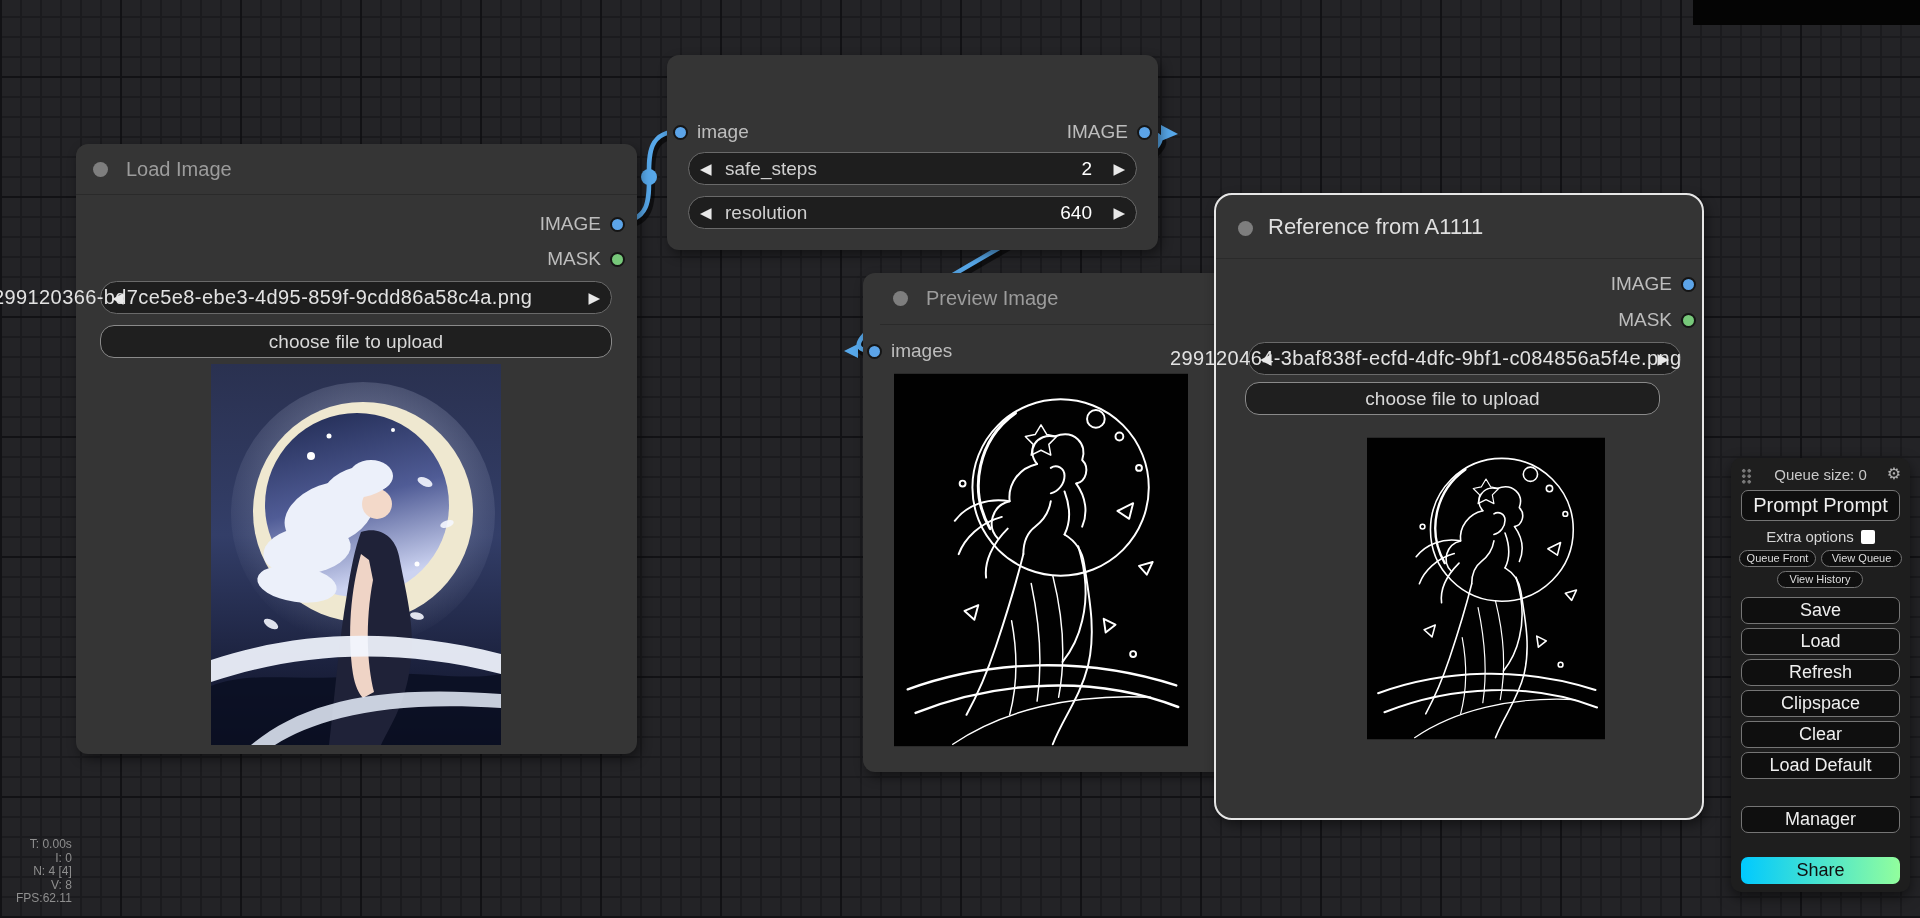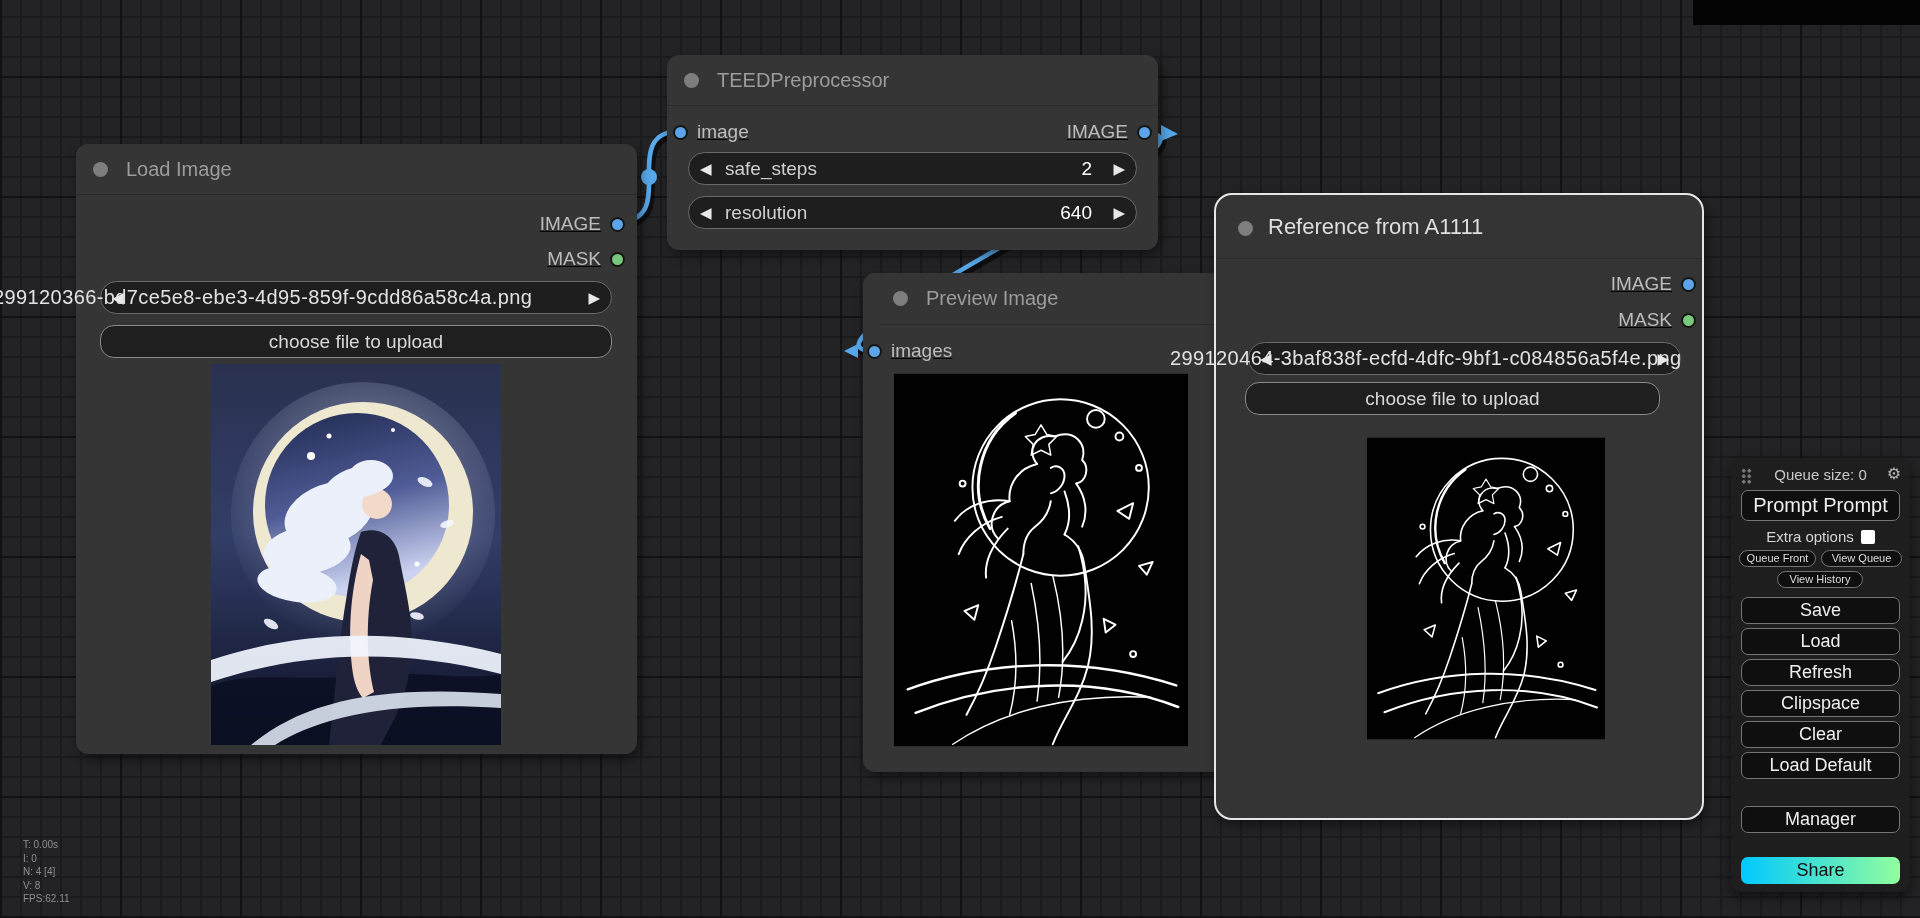--- a/index.html
+++ b/index.html
@@ -11,21 +11,21 @@
       repeating-linear-gradient(0deg,#121215 0 2px,transparent 2px 120px),
       repeating-linear-gradient(90deg,#121215 0 2px,transparent 2px 120px),
       repeating-linear-gradient(0deg,#1b1b1e 0 2px,transparent 2px 20px),
       repeating-linear-gradient(90deg,#1b1b1e 0 2px,transparent 2px 20px);
   }
   .node{position:absolute;background:#353535;border-radius:12px;
     box-shadow:3px 5px 12px rgba(0,0,0,.45);}
   .node-header{position:relative;border-bottom:1px solid #2a2a2a;}
   .collapse-dot{position:absolute;width:15px;height:15px;border-radius:50%;background:#7e7e7e;}
   .node-title{position:absolute;color:#9c9c9c;font-size:20px;white-space:nowrap;}
-  .slot{position:absolute;display:flex;align-items:center;gap:9px;height:28px;text-decoration:underline;}
+  .slot{position:absolute;display:flex;align-items:center;gap:9px;height:28px;}
   .slot-label{color:#bdbdbd;font-size:19px;white-space:nowrap;}
   .dot{width:15px;height:15px;border-radius:50%;border:2px solid #151515;box-sizing:border-box;flex:0 0 auto;}
   .dot.blue{background:#5ca4e8;}
   .dot.green{background:#77c87a;}
   .widget{position:absolute;height:33px;background:#1e1e1e;border:1px solid #6a6a6a;
     border-radius:17px;box-sizing:border-box;font-size:19px;}
   .widget .arr{position:absolute;top:0;line-height:31px;color:#e8e8e8;font-size:15px;z-index:2;}
   .arr.l{left:11px}.arr.r{right:11px}
   .widget .wname{position:absolute;left:36px;line-height:31px;color:#cfcfcf;white-space:nowrap;}
   .widget .wval{position:absolute;right:44px;line-height:31px;color:#ffffff;}
@@ -45,21 +45,21 @@
     text-align:center;line-height:15px;}
   .queue-size{position:absolute;left:0;top:8px;width:100%;text-align:center;
     color:#c9c9c9;font-size:15px;}
   .gear{position:absolute;right:9px;top:7px;color:#b2b2b2;font-size:16px;line-height:18px;}
   .drag-handle{position:absolute;left:10px;top:10px;width:11px;height:16px;
     background-image:radial-gradient(#7a7a7a 1.6px,transparent 1.8px);background-size:5.5px 5.5px;}
   .extra-row{position:absolute;left:0;top:70px;width:100%;text-align:center;color:#d5d5d5;font-size:15px;}
   .checkbox{display:inline-block;width:14px;height:14px;background:#ffffff;border-radius:2px;
     vertical-align:-2px;margin-left:7px;}
   .share-btn{background:linear-gradient(90deg,#00c9ff,#92fe9d);border:none;color:#101010;line-height:27px;}
-  .stats{position:absolute;left:23px;top:838px;color:#8f8f8f;font-size:10px;line-height:13.5px;z-index:6;}
+  .stats{position:absolute;left:16px;top:838px;color:#8f8f8f;font-size:12px;line-height:13.5px;z-index:6;text-align:right;}
   .blackbox{position:absolute;left:1693px;top:0;width:227px;height:25px;background:#040404;z-index:11;}
   #wires{position:absolute;left:0;top:0;z-index:1;}
   #node-load{z-index:2;}  #node-teed{z-index:3;}  #node-preview{z-index:3;padding-left:17px;}  #node-ref{z-index:4;}
 </style>
 </head>
 <body>
 
 <svg width="0" height="0" style="position:absolute" aria-hidden="true">
   <defs>
     <symbol id="lineart" viewBox="0 0 300 380">
@@ -169,24 +169,20 @@
     <g fill="#f5f8ff" opacity="0.9">
       <ellipse cx="214" cy="118" rx="8" ry="4" transform="rotate(24 214 118)"></ellipse>
       <ellipse cx="236" cy="160" rx="7" ry="3.5" transform="rotate(-18 236 160)"></ellipse>
       <ellipse cx="60" cy="260" rx="8" ry="4" transform="rotate(30 60 260)"></ellipse>
       <ellipse cx="206" cy="252" rx="7" ry="3.5" transform="rotate(12 206 252)"></ellipse>
     </g>
   </svg>
 </div>
 
 <div class="node" id="node-teed" style="left:667px;top:55px;width:491px;height:195px;">
-  <div class="node-header" style="height:50px;">
-    <span class="collapse-dot" style="left:17px;top:18px;"></span>
-    <span class="node-title" style="left:50px;line-height:50px;top:0;">TEEDPreprocessor</span>
-  </div>
   <div class="slot" style="left:6px;top:63px;">
     <span class="dot blue"></span>
     <span class="slot-label">image</span>
   </div>
   <div class="slot" style="right:6px;top:63px;">
     <span class="slot-label">IMAGE</span>
     <span class="dot blue"></span>
   </div>
   <div class="widget" style="left:21px;top:97px;width:449px;">
     <span class="arr l">◀</span>

